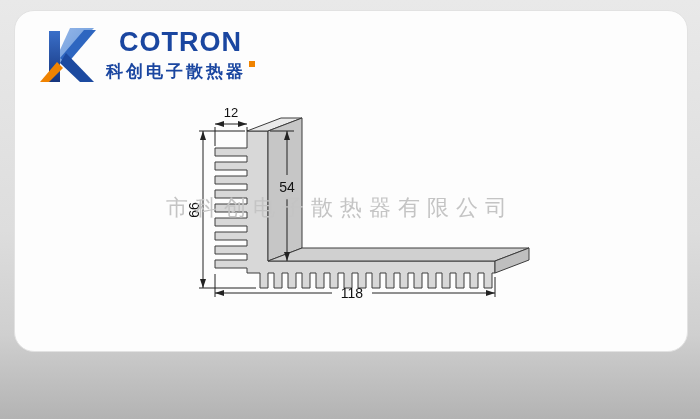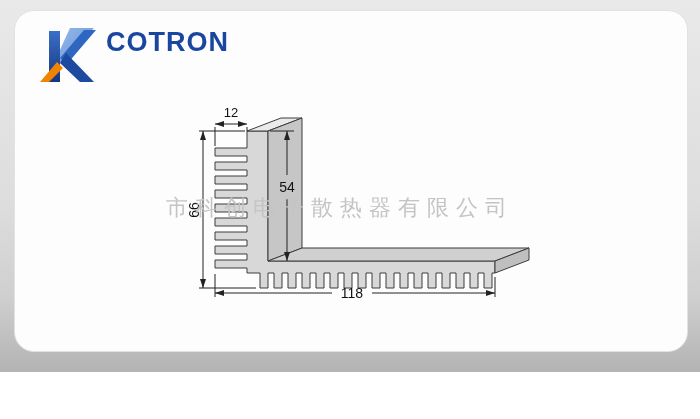--- a/index.html
+++ b/index.html
@@ -1,18 +1,18 @@
 <!DOCTYPE html>
 <html><head>
 <meta charset="utf-8">
 <style>
   html,body{margin:0;padding:0;}
   #stage{
     position:relative;
-    width:700px;height:372px;
+    width:700px;height:419px;
     overflow:hidden;
     background:linear-gradient(180deg,#e9e9e9 0%,#dddddd 55%,#cfcfcf 80%,#b3b3b3 100%);
     font-family:"Liberation Sans","DejaVu Sans",sans-serif;
     text-align:center;
   }
   .card{
     position:absolute;left:14px;top:10px;width:672px;height:340px;
     background:#fdfdfd;border-radius:20px;border:1px solid #e2e2e2;
   }
   .logo{position:absolute;left:36px;top:24px;display:flex;align-items:flex-start;z-index:4;}
@@ -60,20 +60,24 @@
         </linearGradient>
       </defs>
       <polygon points="34,4 58,4 12,52" fill="url(#gl)"></polygon>
       <rect x="13" y="7" width="11" height="51" fill="url(#gb)"></rect>
       <polygon points="24,34 48,6 60,6 31,40" fill="#2e66c0"></polygon>
       <polygon points="30,29 58,58 44,58 24,39" fill="#1c4aa0"></polygon>
       <polygon points="4,58 21,38 27,44 13,58" fill="#f08300"></polygon>
     </svg>
     <div class="logo-text">
       <div class="brand">COTRON</div>
+      <div class="subtitle">
+        <span>科创电子散热器</span>
+        <span class="accent-sq"></span>
+      </div>
     </div>
   </div>
 
   <svg class="draw" width="700" height="419" viewBox="0 0 700 419">
 
     <path class="face" fill="#d8d8d8" d="
       M247,131 L268,131 L268,261 L495,261 L495,273
       L492,273 L492,288 L484,288 L484,273
       L478,273 L478,288 L470,288 L470,273
       L464,273 L464,288 L456,288 L456,273

